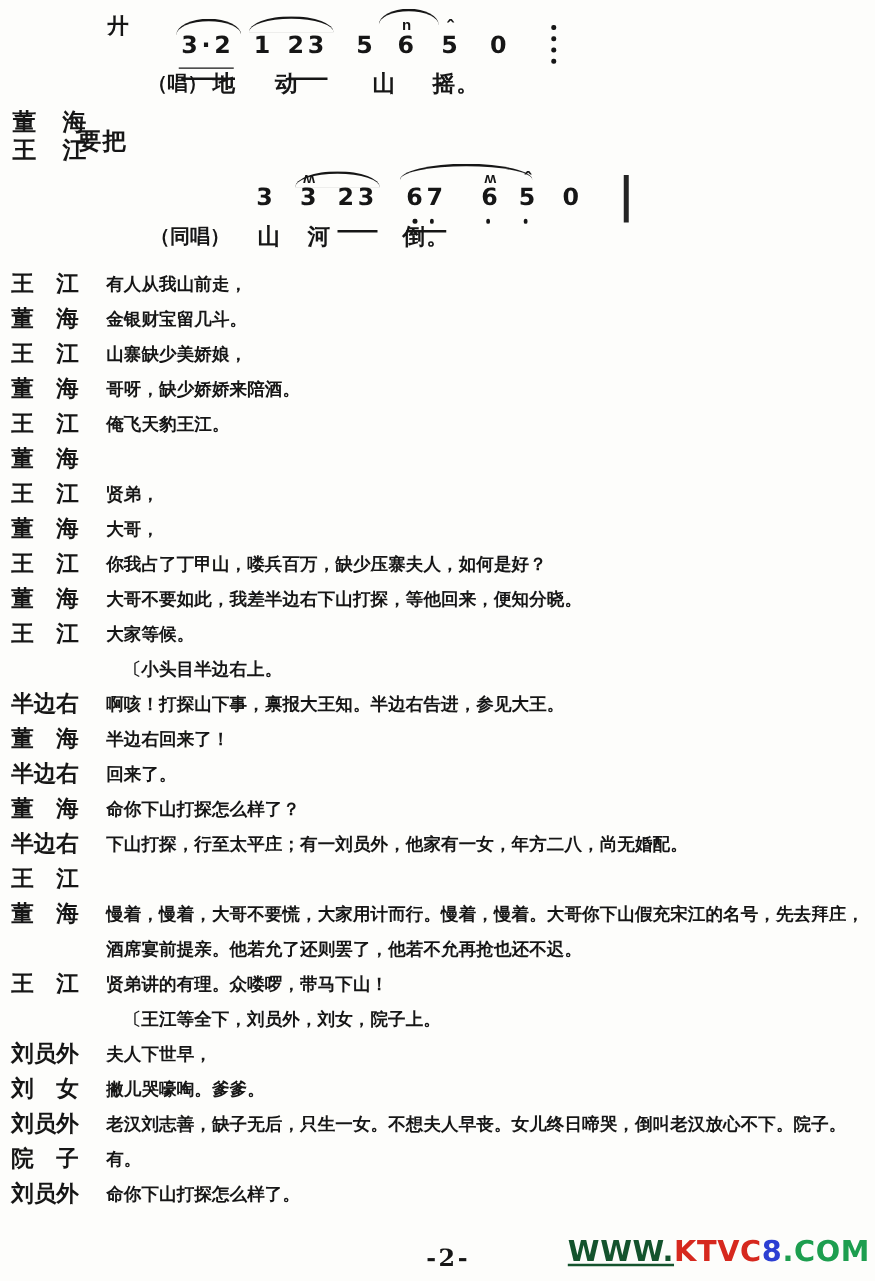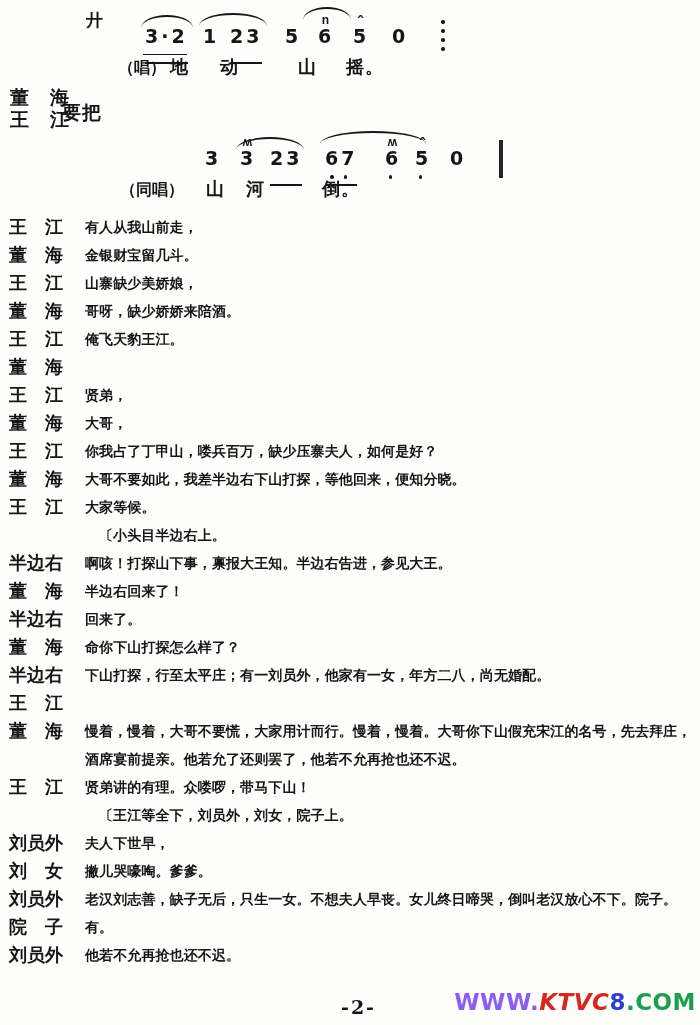--- a/index.html
+++ b/index.html
@@ -254,22 +254,22 @@
       <div class="txt">老汉刘志善，缺子无后，只生一女。不想夫人早丧。女儿终日啼哭，倒叫老汉放心不下。院子。</div>
     </div>
 
     <div class="row">
       <div class="spk">院　子</div>
       <div class="txt">有。</div>
     </div>
 
     <div class="row">
       <div class="spk">刘员外</div>
-      <div class="txt">他若不允再抢也还不迟。</div>
+      <div class="txt">命你下山打探怎么样了。</div>
     </div>
   </div>
 
   <div class="pgnum">-2-</div>
   <div class="wm">
-    <span style="color: #8b5cf6;">WWW.</span><span style="color: rgb(214, 40, 30); font-style: italic;">KTVC</span><span style="color: rgb(44, 63, 210);">8</span><span style="color: rgb(29, 158, 79);">.COM</span>
+    <span style="color: #14532d; text-decoration: underline;">WWW.</span><span style="color: rgb(214, 40, 30);">KTVC</span><span style="color: rgb(44, 63, 210);">8</span><span style="color: rgb(29, 158, 79);">.COM</span>
   </div>
 
 </div>
 
 </body></html>

